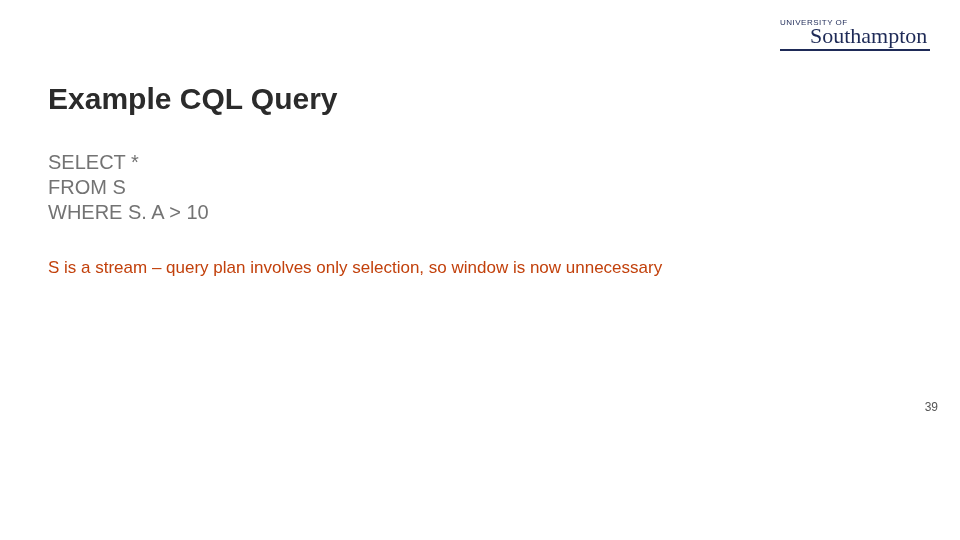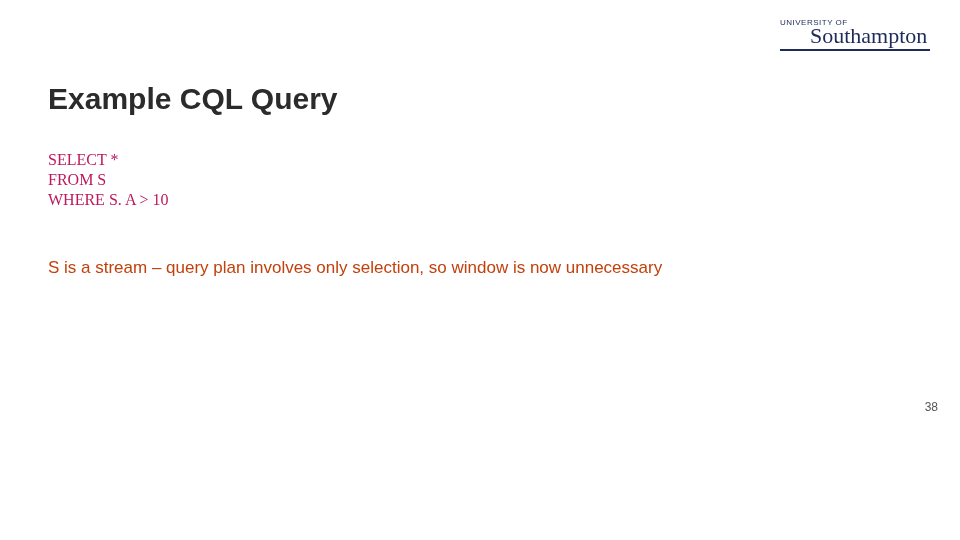--- a/index.html
+++ b/index.html
@@ -56,25 +56,25 @@
     left: 48px;
     font-size: 30px;
     font-weight: 700;
     color: #2b2b2b;
   }
 
   .code {
     position: absolute;
     top: 150px;
     left: 48px;
-    font-family: Liberation Serif, serif;
-    font-size: 16px;
+    font-family: Liberation Sans, sans-serif;
+    font-size: 20px;
     line-height: 1.25;
     white-space: pre;
-    color: #be185d;
+    color: #737373;
   }
 
   .body-text {
     position: absolute;
     top: 258px;
     left: 48px;
     font-size: 17px;
     color: #c2410c;
   }
 
@@ -98,15 +98,15 @@
   </div>
 
   <div class="title">Example CQL Query</div>
 
   <div class="code">SELECT *
 FROM S
 WHERE S. A &gt; 10</div>
 
   <div class="body-text">S is a stream – query plan involves only selection, so window is now unnecessary</div>
 
-  <div class="pagenum">38</div>
+  <div class="pagenum">39</div>
 
 </div>
 
 </body></html>

